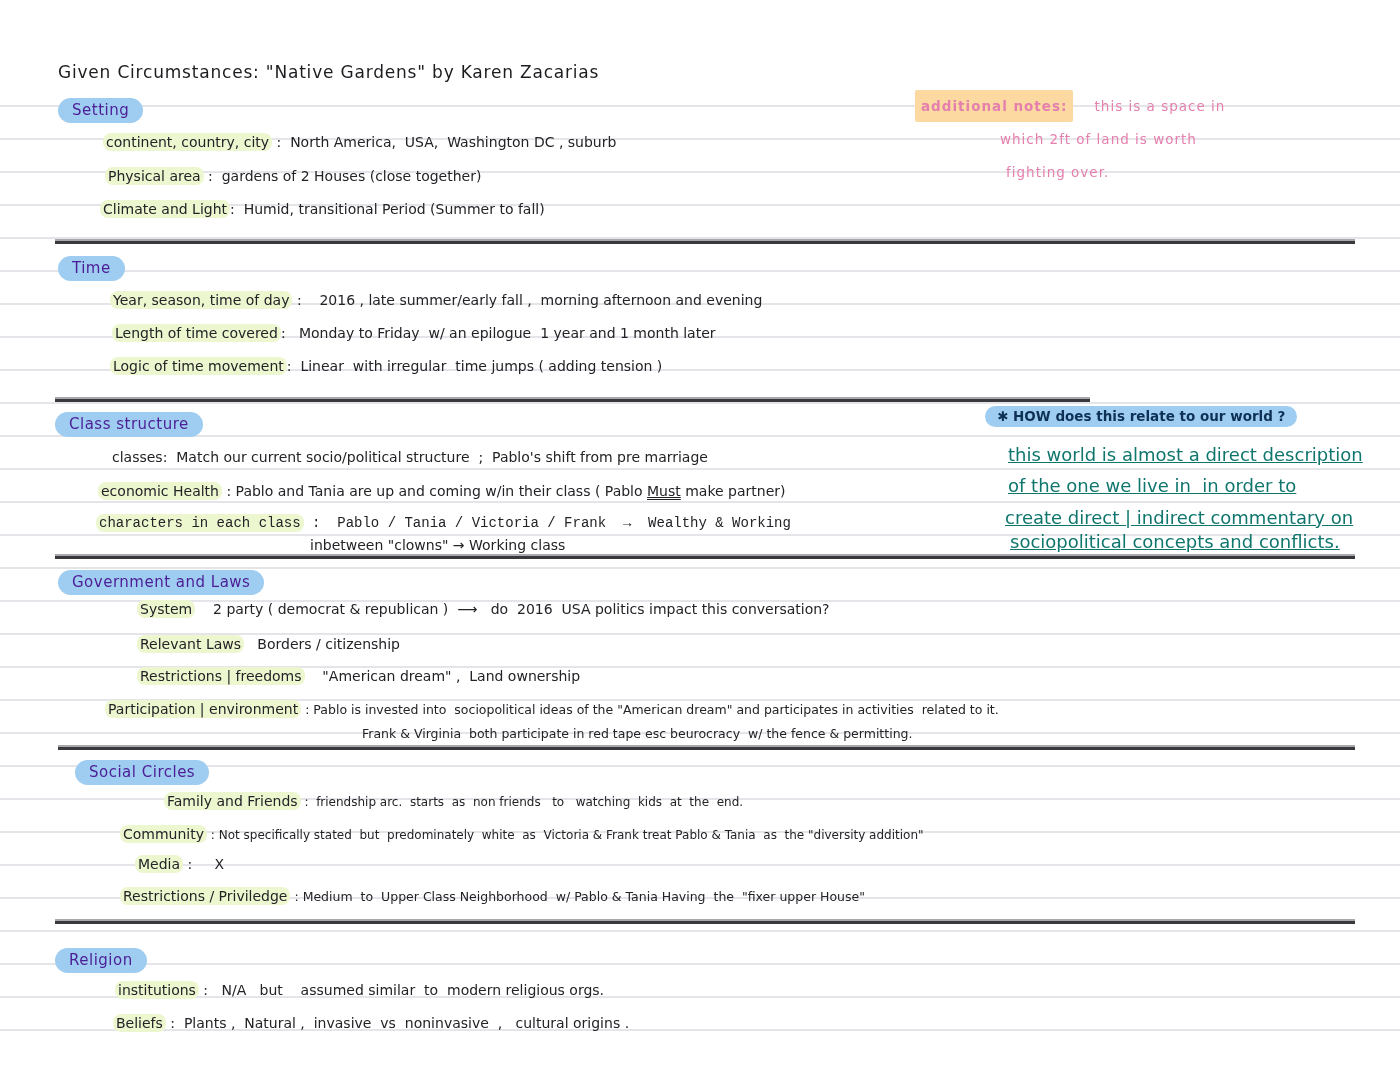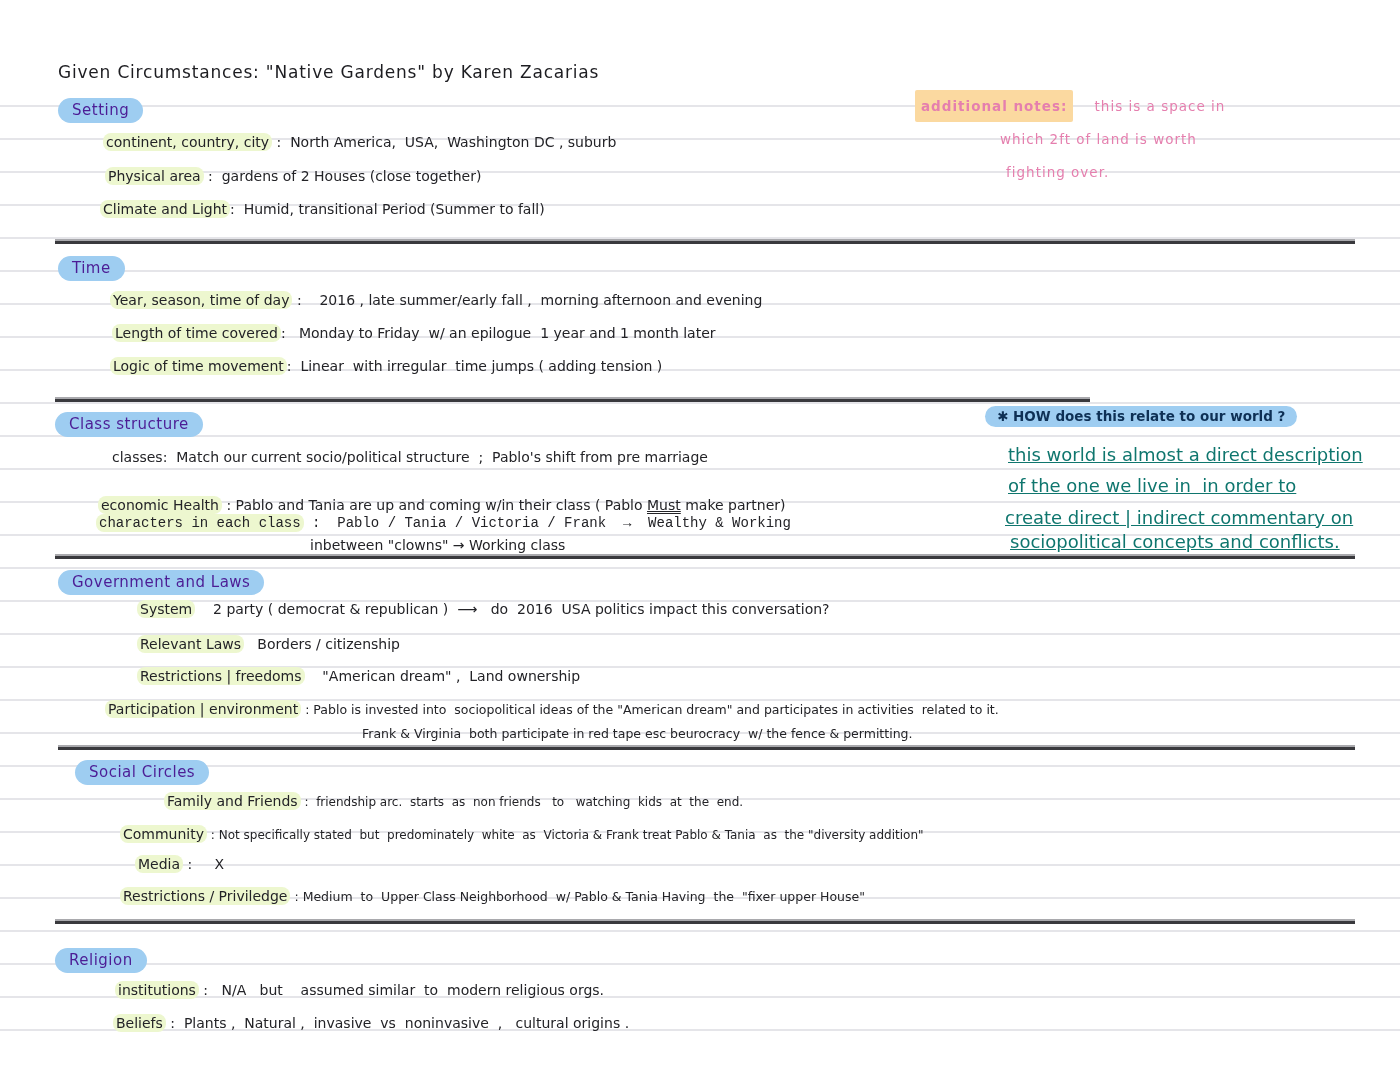--- a/index.html
+++ b/index.html
@@ -59,21 +59,21 @@
 
   <div class="pill" style="left:58px;top:256px;">Time</div>
   <div class="row" style="left:110px;top:292px;"><span class="lbl hl">Year, season, time of day</span><span class="val"> :    2016 , late summer/early fall ,  morning afternoon and evening</span></div>
   <div class="row" style="left:112px;top:325px;"><span class="lbl hl">Length of time covered</span><span class="val">:   Monday to Friday  w/ an epilogue  1 year and 1 month later</span></div>
   <div class="row" style="left:110px;top:358px;"><span class="lbl hl">Logic of time movement</span><span class="val">:  Linear  with irregular  time jumps ( adding tension )</span></div>
 
   <div class="divider" style="left:55px;top:399px;width:1035px;"></div>
 
   <div class="pill" style="left:55px;top:412px;">Class structure</div>
   <div class="row" style="left:112px;top:449px;"><span class="lbl">classes</span><span class="val">:  Match our current socio/political structure  ;  Pablo's shift from pre marriage</span></div>
-  <div class="row" style="left:98px;top:497px;"><span class="lbl hl">economic Health</span><span class="val"> : Pablo and Tania are up and coming w/in their class ( Pablo </span><span class="val und">Must</span><span class="val"> make partner)</span></div>
+  <div class="row" style="left:98px;top:483px;"><span class="lbl hl">economic Health</span><span class="val"> : Pablo and Tania are up and coming w/in their class ( Pablo </span><span class="val und">Must</span><span class="val"> make partner)</span></div>
   <div class="row" style="left:96px;top:515px;font-family:Liberation Mono, monospace;"><span class="lbl hl">characters in each class</span><span class="val"> :  Pablo / Tania / Victoria / Frank  →  Wealthy &amp; Working</span></div>
   <div class="row" style="left:310px;top:537px;"><span class="val">inbetween "clowns" → Working class</span></div>
 
   <div class="qpill" style="left:985px;top:406px;">✱ HOW does this relate to our world ?</div>
   <div class="sideline" style="left:1008px;top:444px;">this world is almost a direct description</div>
   <div class="sideline" style="left:1008px;top:475px;">of the one we live in  in order to</div>
   <div class="sideline" style="left:1005px;top:507px;">create direct | indirect commentary on</div>
   <div class="sideline" style="left:1010px;top:531px;">sociopolitical concepts and conflicts.</div>
 
   <div class="divider" style="left:55px;top:556px;width:1300px;"></div>

